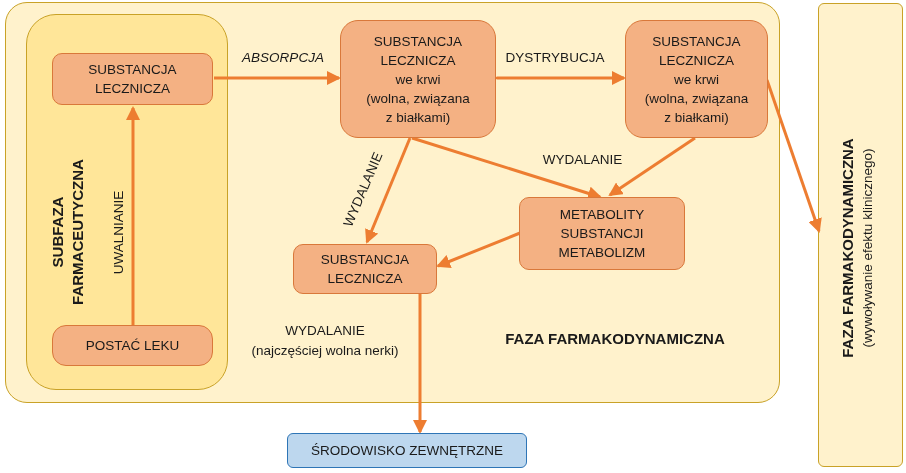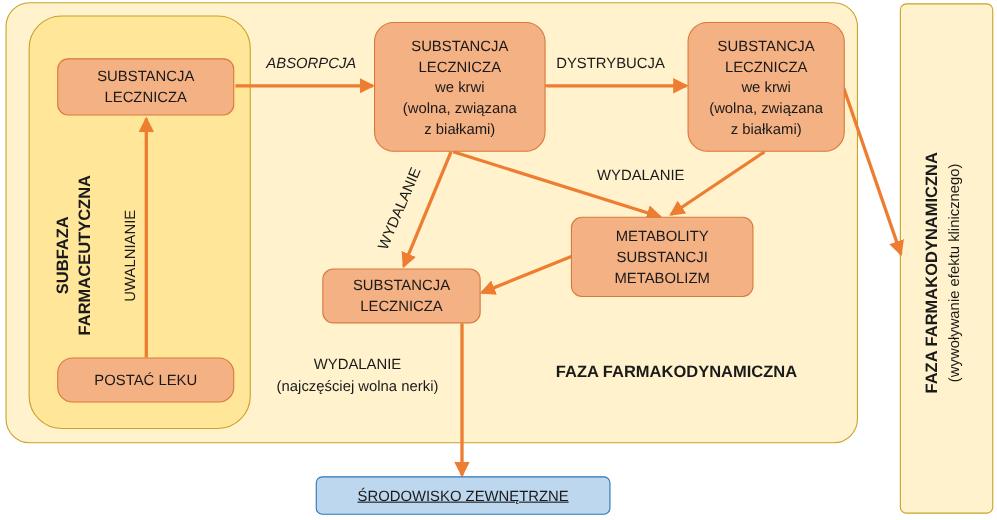--- a/index.html
+++ b/index.html
@@ -91,21 +91,21 @@
   </div>
 </div>
 
 <div class="abs node" style="left:293px;top:244px;width:144px;height:50px;">
   <div>
       <div>SUBSTANCJA</div>
       <div>LECZNICZA</div>
     </div>
 </div>
 
-<div class="abs env" style="left:287px;top:433px;width:268px;height:35px;text-decoration:underline;">
+<div class="abs env" style="left:287px;top:433px;width:240px;height:35px;">
   <span>ŚRODOWISKO ZEWNĘTRZNE</span>
 </div>
 
 <div class="abs lbl" style="left:238px;top:48px;width:90px;font-style:italic;">ABSORPCJA</div>
 <div class="abs lbl" style="left:505px;top:48px;width:100px;text-align:center;">DYSTRYBUCJA</div>
 <div class="abs lbl" style="left:530px;top:150px;width:105px;">WYDALANIE</div>
 <div class="abs lbl rot" style="left:318px;top:180px;width:90px;transform:rotate(-67deg);">WYDALANIE</div>
 <div class="abs lbl rot" style="left:68px;top:223px;width:100px;transform:rotate(-90deg);">UWALNIANIE</div>
 <div class="abs lbl" style="left:265px;top:321px;width:120px;">WYDALANIE</div>
 <div class="abs lbl" style="left:235px;top:341px;width:180px;">(najczęściej wolna nerki)</div>

